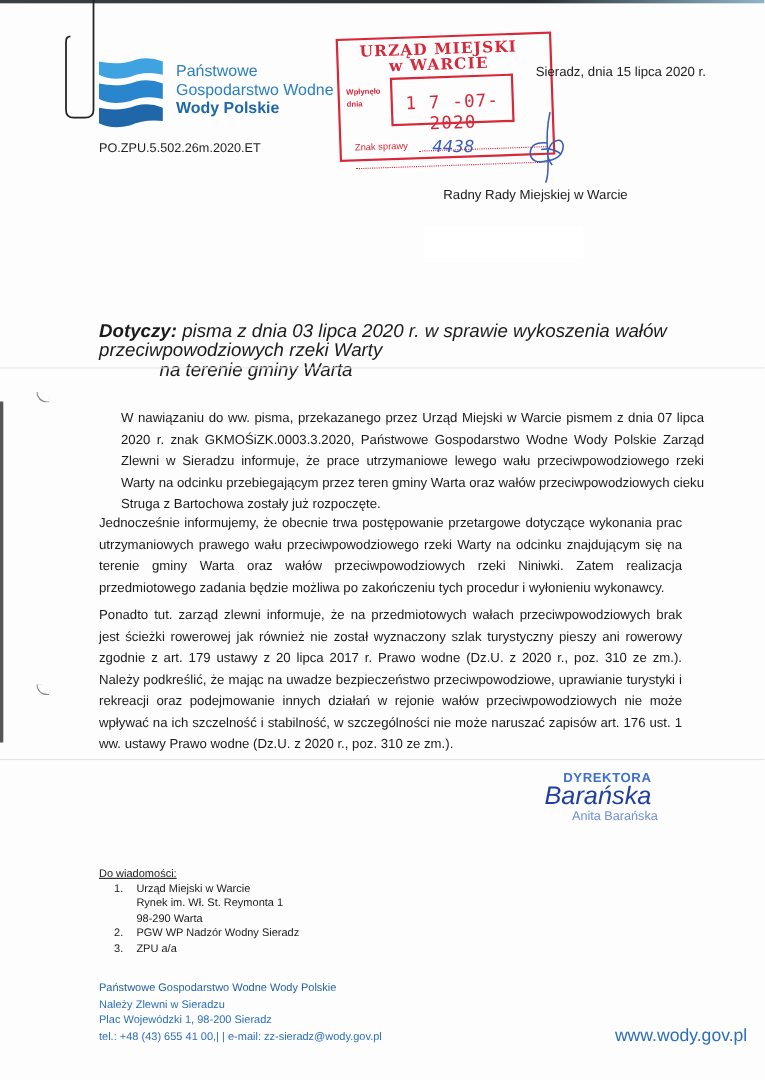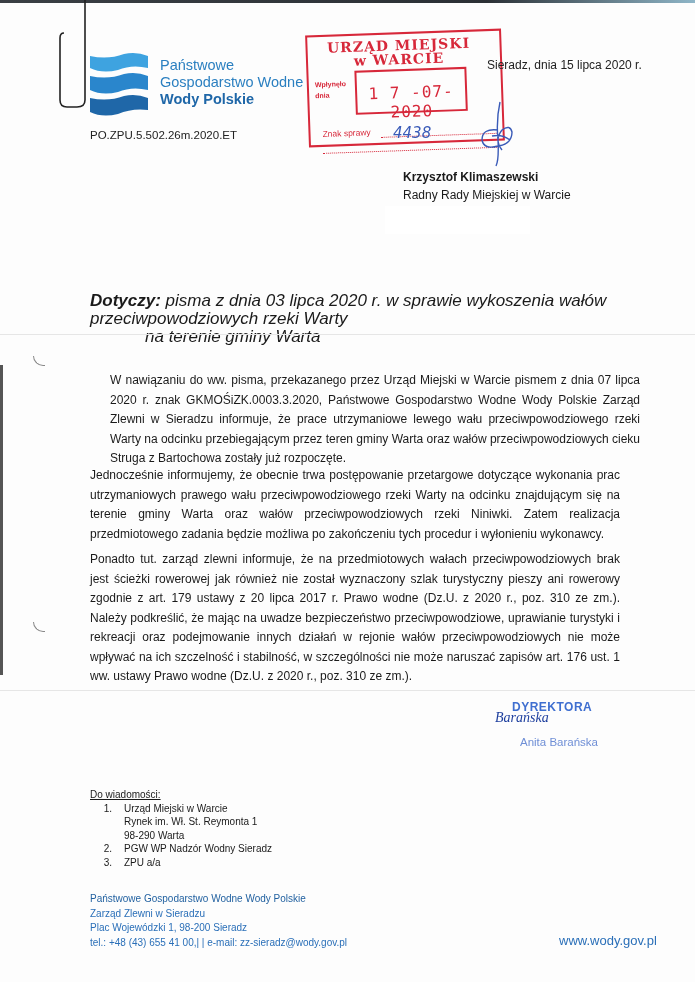--- a/index.html
+++ b/index.html
@@ -50,32 +50,32 @@
     .hole { position: absolute; left: 33px; width: 12px; height: 10px; border-bottom: 1.5px solid #888;
       border-left: 1.5px solid #888; border-radius: 0 0 0 12px; }
 
     .body { position: absolute; left: 90px; width: 530px; font-size: 12px; line-height: 19.5px; text-align: justify; }
     .p1 { top: 371px; margin-left: 20px; }
     .p2 { top: 466px; }
     .p3 { top: 550px; }
 
     .sig-block { position: absolute; left: 495px; top: 700px; color: #2d5fc0; }
     .sig-title { position: absolute; left: 17px; top: 0; font-weight: bold; font-size: 12px; letter-spacing: 0.5px; color: #3f6fd0; }
-    .sig-scrawl { position: absolute; left: 0; top: 10px; font-family: Liberation Serif, serif; font-style: italic; font-size: 14px; color: #1e3f9e; }
+    .sig-scrawl { position: absolute; left: 0; top: 10px; font-family: Liberation Sans, sans-serif; font-style: italic; font-size: 23px; color: #1e3f9e; }
     .sig-name { position: absolute; left: 5px; top: 36px; font-size: 11.5px; color: #6f8fd6; white-space: nowrap; margin-left: 20px; }
 
     .cc { position: absolute; left: 90px; top: 788px; font-size: 10px; line-height: 13.5px; }
     .cc-title { text-decoration: underline; }
     .cc-item { display: flex; }
     .cc-num { width: 34px; text-align: right; padding-right: 12px; flex: none; margin-left: 0; }
     .cc-lines { display: block; }
 
     .footer { position: absolute; left: 90px; top: 892px; font-size: 10px; line-height: 14.5px; color: #2a6fb8; }
     .footer .org { font-weight: normal; color: #1f5f9f; }
-    .website { position: absolute; left: 559px; top: 933px; font-size: 13px; color: #2a6fb8; }
+    .website { position: absolute; left: 559px; top: 933px; font-size: 16px; color: #2a6fb8; }
   </style>
 </head>
 <body>
 
 <div class="top-edge"></div>
 <div class="left-edge"></div>
 
 <svg class="paperclip" viewBox="0 0 40 110">
   <path d="M30 0 L30 100 Q30 107 22 107 L12 107 Q5 107 5 100 L5 38 Q5 33 9 33" fill="none" stroke="#222" stroke-width="1.6"></path>
 </svg>
@@ -111,21 +111,20 @@
 </div>
 <div class="case-no">4438</div>
 
 <svg class="signature-scribble" viewBox="0 0 50 68">
   <path d="M28 2 Q24 20 26 40 Q27 60 24 66 M26 30 Q10 28 10 40 Q12 50 26 46 Q40 44 40 32 Q38 24 30 30 Q22 40 30 50 M20 36 Q30 34 38 40" fill="none" stroke="#3a5bb8" stroke-width="1.4"></path>
 </svg>
 
 <div class="place-date">Sieradz, dnia 15 lipca 2020 r.</div>
 
 <div class="recipient">
-  <div class="name">Krzysztof Klimaszewski</div>
   <div>Radny Rady Miejskiej w Warcie</div>
 </div>
 <div class="redaction"></div>
 
 <div class="subject">
   <span class="lbl">Dotyczy:</span>
   <span>pisma z dnia 03 lipca 2020 r. w sprawie wykoszenia wałów przeciwpowodziowych rzeki Warty</span>
   <span class="cont">na terenie gminy Warta</span>
 </div>
 <div class="fold-line" style="top:334px;"></div>
@@ -163,17 +162,17 @@
   <div class="cc-item">
     <span class="cc-num">3.</span>
     <span class="cc-lines">
       <div>ZPU a/a</div>
     </span>
   </div>
 </div>
 
 <div class="footer">
   <div class="org">Państwowe Gospodarstwo Wodne Wody Polskie</div>
-  <div>Zarząd Zlewni w Sieradzu</div>
+  <div>Należy Zlewni w Sieradzu</div>
   <div>Plac Wojewódzki 1, 98-200 Sieradz</div>
   <div>tel.: +48 (43) 655 41 00,| | e-mail: zz-sieradz@wody.gov.pl</div>
 </div>
 <div class="website">www.wody.gov.pl</div>
 
 </body></html>

